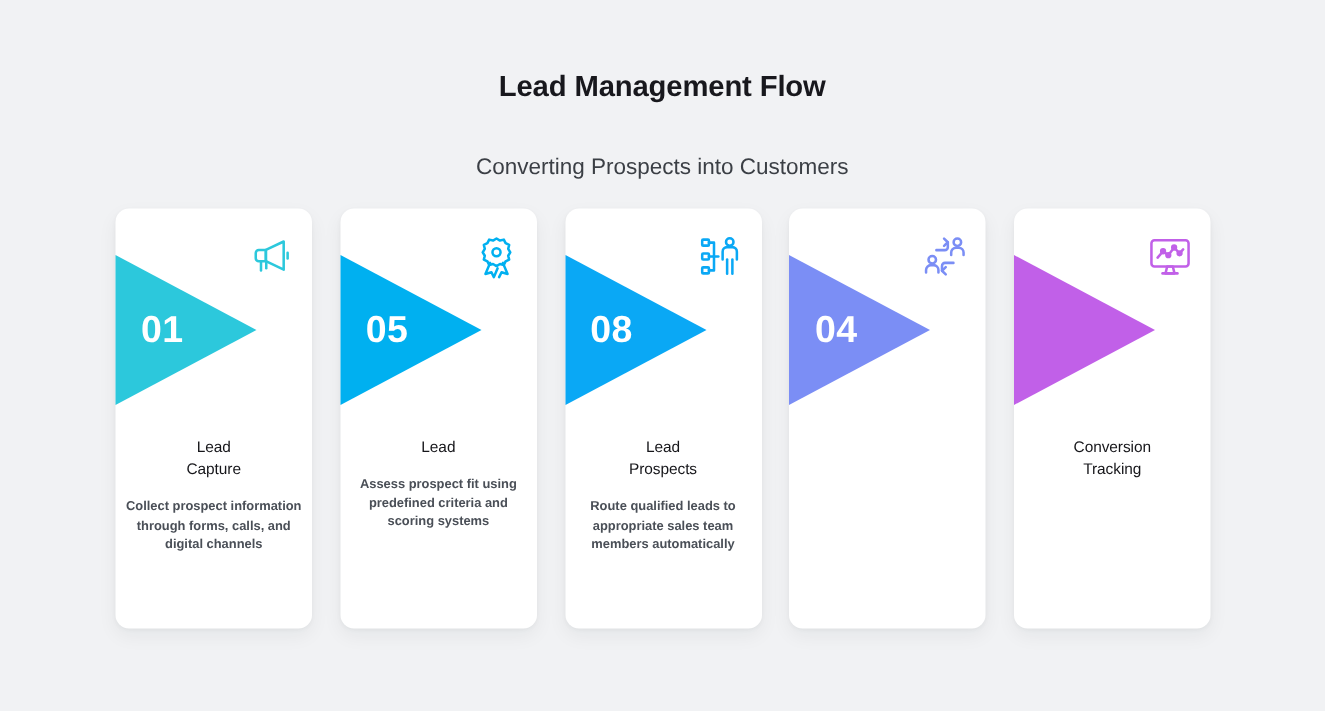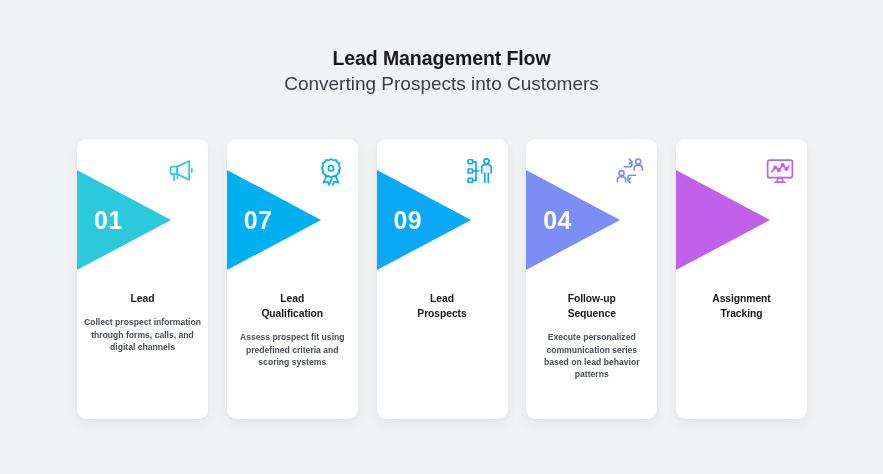--- a/index.html
+++ b/index.html
@@ -35,22 +35,22 @@
 
   .title {
     font-size: 19.5px;
     font-weight: bold;
     color: #18181d;
     letter-spacing: -0.1px;
     line-height: 1.25;
   }
 
   .subtitle {
-    margin-top: 2px;
-    font-size: 19px;
+    margin-top: 32px;
+    font-size: 15px;
     font-weight: normal;
     color: #3b3f45;
     line-height: 1.3;
   }
 
   
   .cards {
     position: absolute;
     top: 139px;
     left: 77px;
@@ -123,21 +123,21 @@
     position: absolute;
     left: 0;
     top: 152px;
     width: 131px;
     padding: 0 7px;
     text-align: center;
   }
 
   .card-title {
     font-size: 10.3px;
-    font-weight: bold;
+    font-weight: normal;
     color: #16161a;
     line-height: 1.48;
     letter-spacing: -0.05px;
   }
 
   .card-title .tw {
     display: block;
   }
 
   .card-desc {
@@ -172,75 +172,76 @@
           <path d="M9 8.5 L18.5 4 L18.5 19 L9 14.5 Z"></path>
           <path d="M9 8.5 L5.2 8.5 A1.6 1.6 0 0 0 3.6 10.1 L3.6 12.9 A1.6 1.6 0 0 0 5.2 14.5 L9 14.5 Z"></path>
           <path d="M6.4 14.5 L6.4 19.4"></path>
           <path d="M9.2 14.5 L9.2 18.2"></path>
           <path d="M20.6 10 L20.6 13"></path>
         </svg>
       </div>
       <div class="card-text">
         <div class="card-title">
           <span class="tw">Lead</span>
+          <span class="tw">Capture</span>
         </div>
         <div class="card-desc">Collect prospect information through forms, calls, and digital channels</div>
       </div>
     </div>
 
     <div class="card">
       <div class="arrow">
         <svg viewBox="0 0 94 100" preserveAspectRatio="none">
           <polygon points="0,0 94,50 0,100" fill="#00b0f0"></polygon>
         </svg>
       </div>
-      <div class="step-number">07</div>
+      <div class="step-number">05</div>
       <div class="icon">
         <svg viewBox="0 0 24 24" fill="none" stroke-width="1.35" stroke-linecap="round" stroke-linejoin="round" stroke="#00b0f0">
           <path d="M12 2.4 l1.85 1.1 2.05 -.5 .95 1.9 1.9 .95 -.5 2.05 1.1 1.85 -1.1 1.85 .5 2.05 -1.9 .95 -.95 1.9 -2.05 -.5 -1.85 1.1 -1.85 -1.1 -2.05 .5 -.95 -1.9 -1.9 -.95 .5 -2.05 -1.1 -1.85 1.1 -1.85 -.5 -2.05 1.9 -.95 .95 -1.9 2.05 .5 Z"></path>
           <circle cx="12" cy="9.75" r="2.15"></circle>
           <path d="M8.6 15.4 L6.1 21.3 L9.3 20.4 L10.6 23 L12.6 18.3"></path>
           <path d="M15.4 15.4 L17.9 21.3 L14.7 20.4 L13.4 23"></path>
         </svg>
       </div>
       <div class="card-text">
         <div class="card-title">
           <span class="tw">Lead</span>
-          <span class="tw">Qualification</span>
         </div>
         <div class="card-desc">Assess prospect fit using predefined criteria and scoring systems</div>
       </div>
     </div>
 
     <div class="card">
       <div class="arrow">
         <svg viewBox="0 0 94 100" preserveAspectRatio="none">
           <polygon points="0,0 94,50 0,100" fill="#0aa8f5"></polygon>
         </svg>
       </div>
-      <div class="step-number">09</div>
+      <div class="step-number">08</div>
       <div class="icon">
         <svg viewBox="0 0 24 24" fill="none" stroke-width="1.35" stroke-linecap="round" stroke-linejoin="round" stroke="#0aa8f5">
           <rect x="1.7" y="3" width="3.6" height="3.2" rx="0.5"></rect>
           <rect x="1.7" y="10.4" width="3.6" height="3.2" rx="0.5"></rect>
           <rect x="1.7" y="17.8" width="3.6" height="3.2" rx="0.5"></rect>
           <path d="M5.3 4.6 L8 4.6 L8 12 L5.3 12"></path>
           <path d="M5.3 19.4 L8 19.4 L8 12"></path>
           <path d="M8 12 L10.3 12"></path>
           <circle cx="16.4" cy="4.3" r="2"></circle>
           <path d="M12.6 13.6 L12.6 9.4 A2.4 2.4 0 0 1 15 7 L17.8 7 A2.4 2.4 0 0 1 20.2 9.4 L20.2 13.6"></path>
           <path d="M15 13.6 L15 21.2"></path>
           <path d="M17.8 13.6 L17.8 21.2"></path>
         </svg>
       </div>
       <div class="card-text">
         <div class="card-title">
           <span class="tw">Lead</span>
           <span class="tw">Prospects</span>
         </div>
+        <div class="card-desc">Route qualified leads to appropriate sales team members automatically</div>
       </div>
     </div>
 
     <div class="card">
       <div class="arrow">
         <svg viewBox="0 0 94 100" preserveAspectRatio="none">
           <polygon points="0,0 94,50 0,100" fill="#7b8ef5"></polygon>
         </svg>
       </div>
       <div class="step-number">04</div>
@@ -249,27 +250,20 @@
           <circle cx="5.2" cy="13.7" r="2"></circle>
           <path d="M1.9 20.5 L1.9 19.2 A2.6 2.6 0 0 1 4.5 16.6 L5.9 16.6 A2.6 2.6 0 0 1 8.5 19.2 L8.5 20.5"></path>
           <circle cx="18.6" cy="4.4" r="2"></circle>
           <path d="M15.3 11.2 L15.3 9.9 A2.6 2.6 0 0 1 17.9 7.3 L19.3 7.3 A2.6 2.6 0 0 1 21.9 9.9 L21.9 11.2"></path>
           <path d="M7.4 8.6 L11.9 8.6 A1.6 1.6 0 0 0 13.5 7 L13.5 4.4"></path>
           <path d="M11.5 2.5 L13.5 4.4 L11.5 6.3"></path>
           <path d="M16.5 15.4 L12 15.4 A1.6 1.6 0 0 0 10.4 17 L10.4 19.6"></path>
           <path d="M12.4 17.7 L10.4 19.6 L12.4 21.5"></path>
         </svg>
       </div>
-      <div class="card-text">
-        <div class="card-title">
-          <span class="tw">Follow-up</span>
-          <span class="tw">Sequence</span>
-        </div>
-        <div class="card-desc">Execute personalized communication series based on lead behavior patterns</div>
-      </div>
     </div>
 
     <div class="card">
       <div class="arrow">
         <svg viewBox="0 0 94 100" preserveAspectRatio="none">
           <polygon points="0,0 94,50 0,100" fill="#c160e8"></polygon>
         </svg>
       </div>
       <div class="icon">
         <svg viewBox="0 0 24 24" fill="none" stroke-width="1.35" stroke-linecap="round" stroke-linejoin="round" stroke="#c160e8">
@@ -278,20 +272,20 @@
           <circle cx="8.3" cy="9.2" r="1"></circle>
           <circle cx="11.1" cy="11.3" r="1"></circle>
           <circle cx="14.2" cy="7.2" r="1"></circle>
           <circle cx="17.1" cy="10.3" r="1"></circle>
           <path d="M9.6 21 L10.5 17.3 L13.5 17.3 L14.4 21 Z"></path>
           <path d="M8 21 L16 21"></path>
         </svg>
       </div>
       <div class="card-text">
         <div class="card-title">
-          <span class="tw">Assignment</span>
+          <span class="tw">Conversion</span>
           <span class="tw">Tracking</span>
         </div>
       </div>
     </div>
 
   </div>
 </div>
 
 </body></html>

